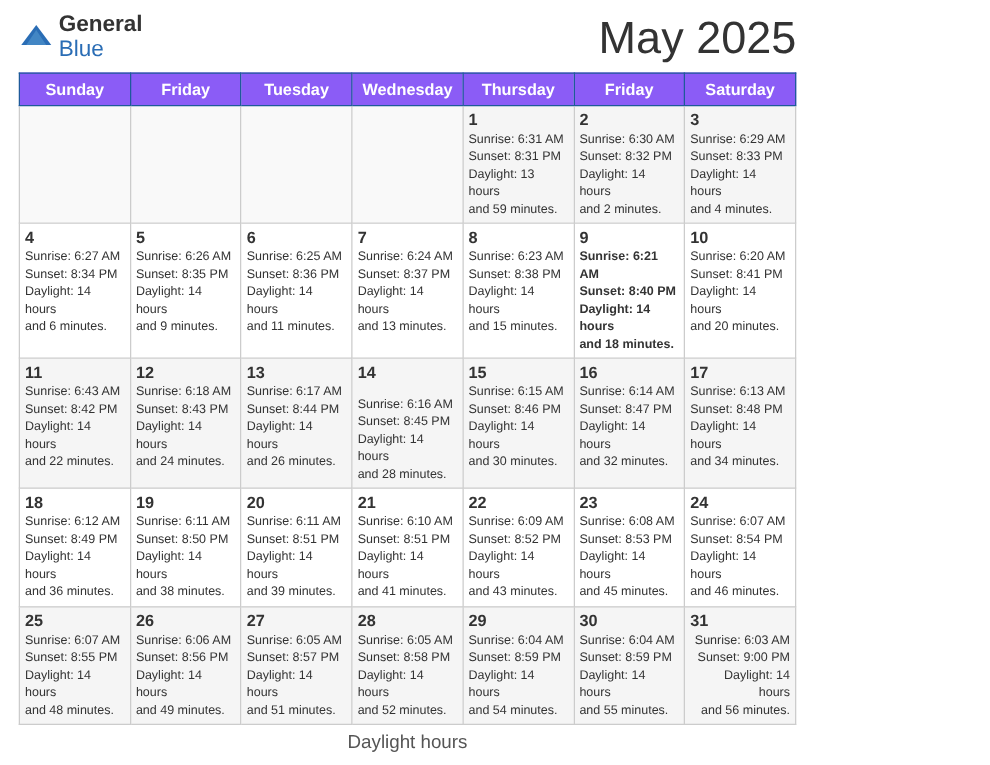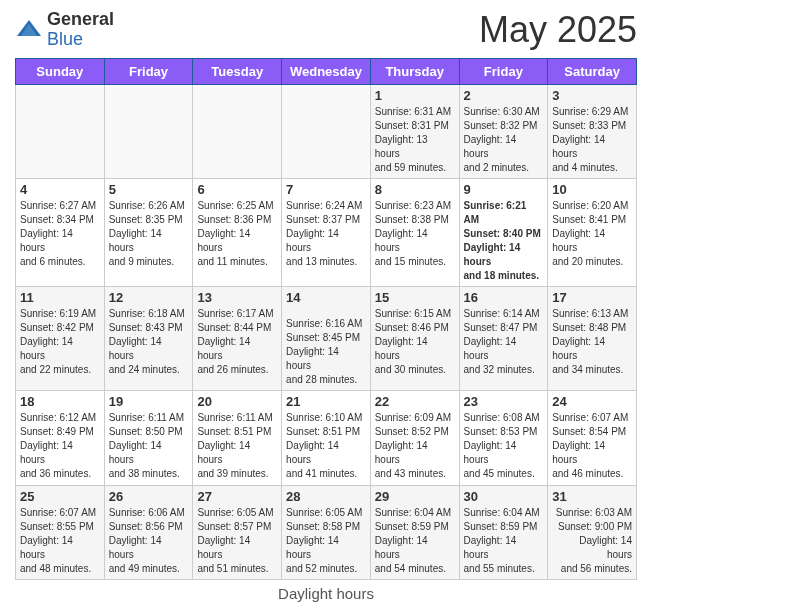--- a/index.html
+++ b/index.html
@@ -221,21 +221,21 @@
             <span class="day-number">10</span>
             <div class="day-info" style="white-space: pre-line;">Sunrise: 6:20 AM
 Sunset: 8:41 PM
 Daylight: 14 hours
 and 20 minutes.</div>
           </td>
         </tr>
         <tr>
           <td>
             <span class="day-number">11</span>
-            <div class="day-info" style="white-space: pre-line;">Sunrise: 6:19 AM
+            <div class="day-info" style="white-space: pre-line;">Sunrise: 6:43 AM
 Sunset: 8:42 PM
 Daylight: 14 hours
 and 22 minutes.</div>
           </td>
           <td>
             <span class="day-number">12</span>
             <div class="day-info" style="white-space: pre-line;">Sunrise: 6:18 AM
 Sunset: 8:43 PM
 Daylight: 14 hours
 and 24 minutes.</div>

